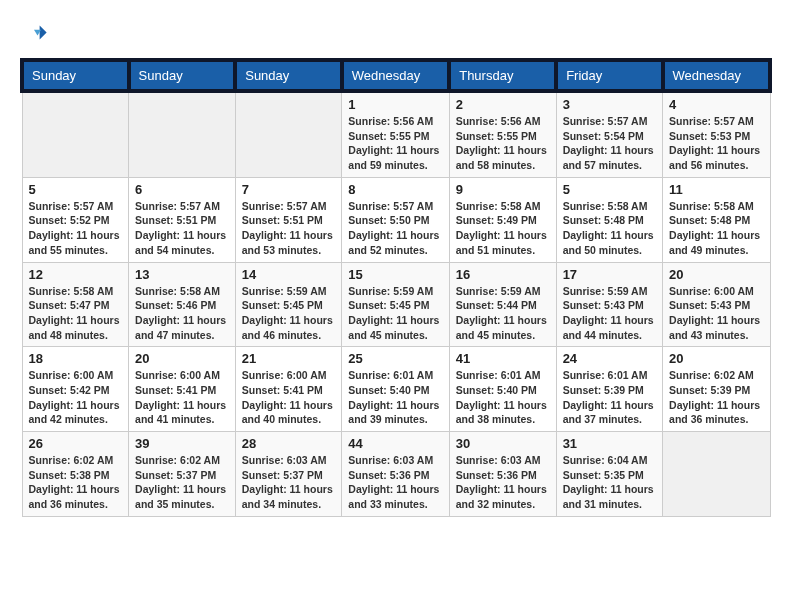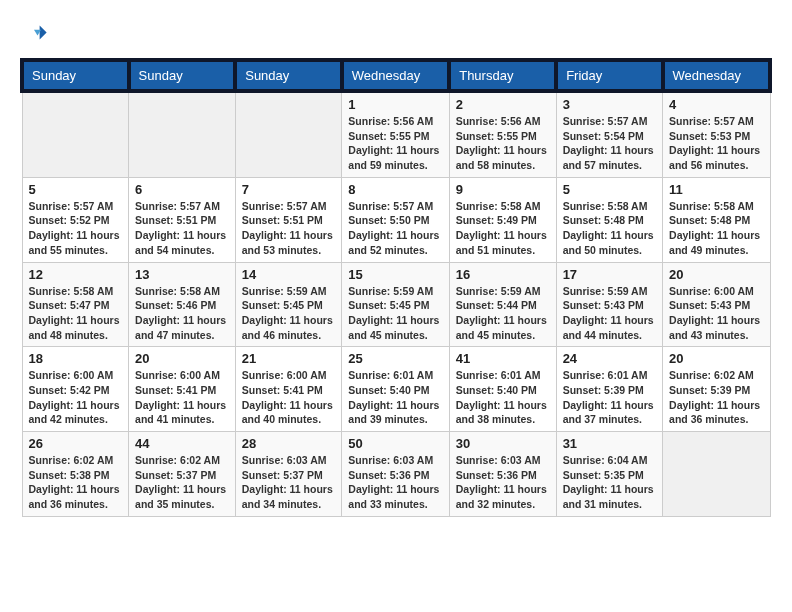--- a/index.html
+++ b/index.html
@@ -232,29 +232,29 @@
           <span class="day-num">20</span>
           <div class="day-info">Sunrise: 6:02 AM<br>Sunset: 5:39 PM<br>Daylight: 11 hours and 36 minutes.</div>
         </td>
       </tr>
       <tr>
         <td>
           <span class="day-num">26</span>
           <div class="day-info">Sunrise: 6:02 AM<br>Sunset: 5:38 PM<br>Daylight: 11 hours and 36 minutes.</div>
         </td>
         <td>
-          <span class="day-num">44</span>
+          <span class="day-num">39</span>
           <div class="day-info">Sunrise: 6:02 AM<br>Sunset: 5:37 PM<br>Daylight: 11 hours and 35 minutes.</div>
         </td>
         <td>
           <span class="day-num">28</span>
           <div class="day-info">Sunrise: 6:03 AM<br>Sunset: 5:37 PM<br>Daylight: 11 hours and 34 minutes.</div>
         </td>
         <td>
-          <span class="day-num">50</span>
+          <span class="day-num">44</span>
           <div class="day-info">Sunrise: 6:03 AM<br>Sunset: 5:36 PM<br>Daylight: 11 hours and 33 minutes.</div>
         </td>
         <td>
           <span class="day-num">30</span>
           <div class="day-info">Sunrise: 6:03 AM<br>Sunset: 5:36 PM<br>Daylight: 11 hours and 32 minutes.</div>
         </td>
         <td>
           <span class="day-num">31</span>
           <div class="day-info">Sunrise: 6:04 AM<br>Sunset: 5:35 PM<br>Daylight: 11 hours and 31 minutes.</div>
         </td>

